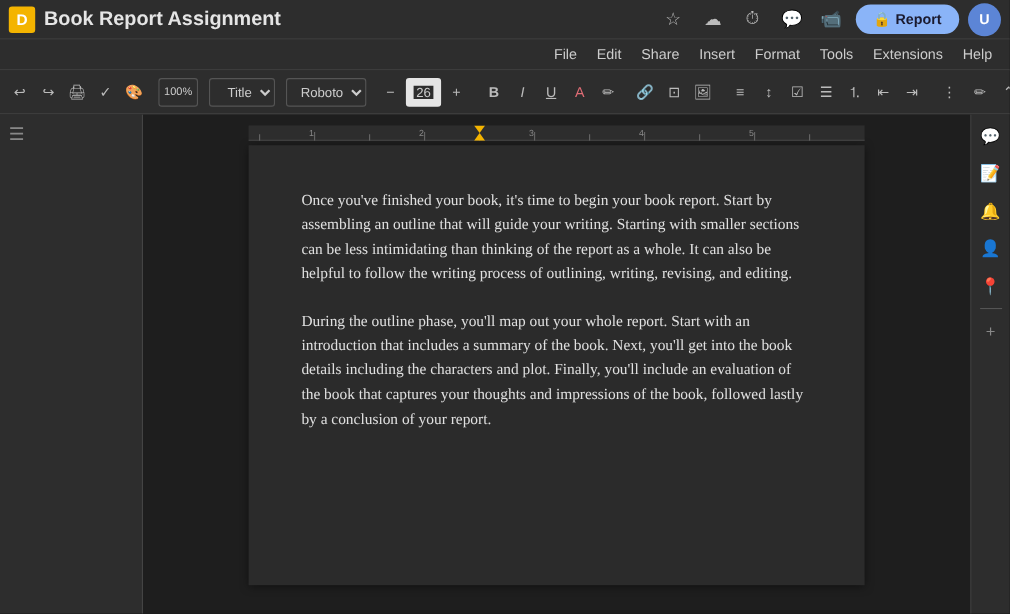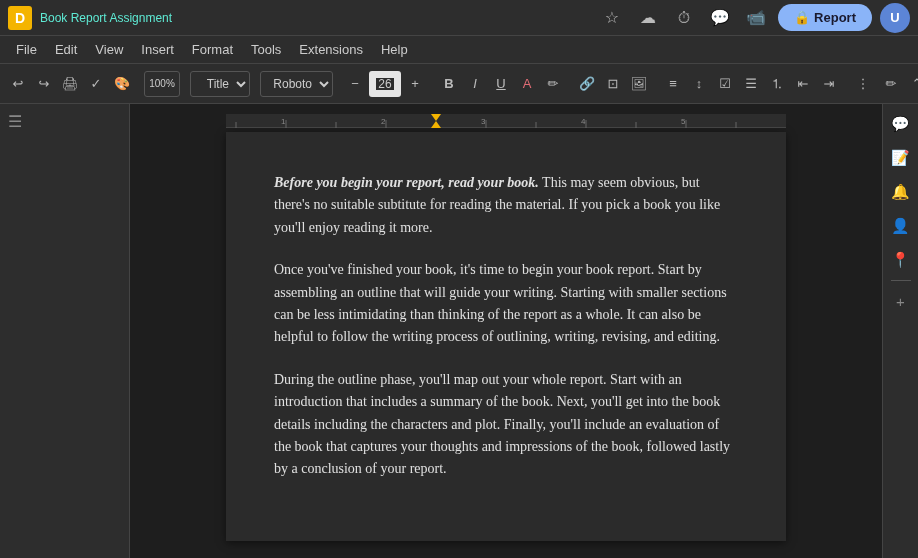--- a/index.html
+++ b/index.html
@@ -17,21 +17,21 @@
       flex-shrink: 0;
     }
     .app-icon {
       width: 24px; height: 24px;
       background: #f4b400;
       border-radius: 3px;
       display: flex; align-items: center; justify-content: center;
       font-size: 14px; font-weight: bold; color: white; flex-shrink: 0;
     }
     .doc-title {
-      font-size: 12px; color: #5eead4; font-weight: normal;
+      font-size: 18px; color: #e5e5e5; font-weight: bold;
       flex: 1;
     }
     .title-icons {
       display: flex; gap: 8px; align-items: center;
     }
     .title-icon-btn {
       width: 28px; height: 28px;
       background: none; border: none; cursor: pointer;
       color: #bbb; font-size: 16px;
       display: flex; align-items: center; justify-content: center;
@@ -52,20 +52,21 @@
     
     .menu-bar {
       background: #2d2d2d;
       height: 28px;
       display: flex;
       align-items: center;
       padding: 0 8px;
       gap: 2px;
       border-bottom: 1px solid #444;
       flex-shrink: 0;
+      justify-content: flex-end;
     }
     .menu-item {
       padding: 3px 8px;
       font-size: 13px;
       color: #ccc;
       cursor: pointer;
       border-radius: 3px;
     }
 
     
@@ -219,21 +220,21 @@
       <span>🔒</span>
       <span>Report</span>
     </button>
     <div class="avatar">U</div>
   </div>
 </div>
 
 <div class="menu-bar">
   <span class="menu-item">File</span>
   <span class="menu-item">Edit</span>
-  <span class="menu-item">View</span>
+  <span class="menu-item">Share</span>
   <span class="menu-item">Insert</span>
   <span class="menu-item">Format</span>
   <span class="menu-item">Tools</span>
   <span class="menu-item">Extensions</span>
   <span class="menu-item">Help</span>
 </div>
 
 <div class="toolbar">
   <button class="toolbar-btn">↩</button>
   <button class="toolbar-btn">↪</button>
@@ -313,23 +314,20 @@
 
           <polygon points="205,14 215,14 210,7" fill="#f4b400"></polygon>
           <polygon points="205,0 215,0 210,7" fill="#f4b400"></polygon>
           <polygon points="645,14 655,14 650,7" fill="#f4b400"></polygon>
         </svg>
       </div>
     </div>
 
     <div class="page">
 
-      <div class="page-paragraph">
-        <span class="bold-italic">Before you begin your report, read your book.</span><span> This may seem obvious, but there's no suitable subtitute for reading the material. If you pick a book you like you'll enjoy reading it more.</span>
-      </div>
 
       <div class="page-paragraph">
         <span>Once you've finished your book, it's time to begin your book report. Start by assembling an outline that will guide your writing. Starting with smaller sections can be less intimidating than thinking of the report as a whole. It can also be helpful to follow the writing process of outlining, writing, revising, and editing.</span>
       </div>
 
       <div class="page-paragraph">
         <span>During the outline phase, you'll map out your whole report. Start with an introduction that includes a summary of the book. Next, you'll get into the book details including the characters and plot. Finally, you'll include an evaluation of the book that captures your thoughts and impressions of the book, followed lastly by a conclusion of your report.</span>
       </div>
     </div>
   </div>

